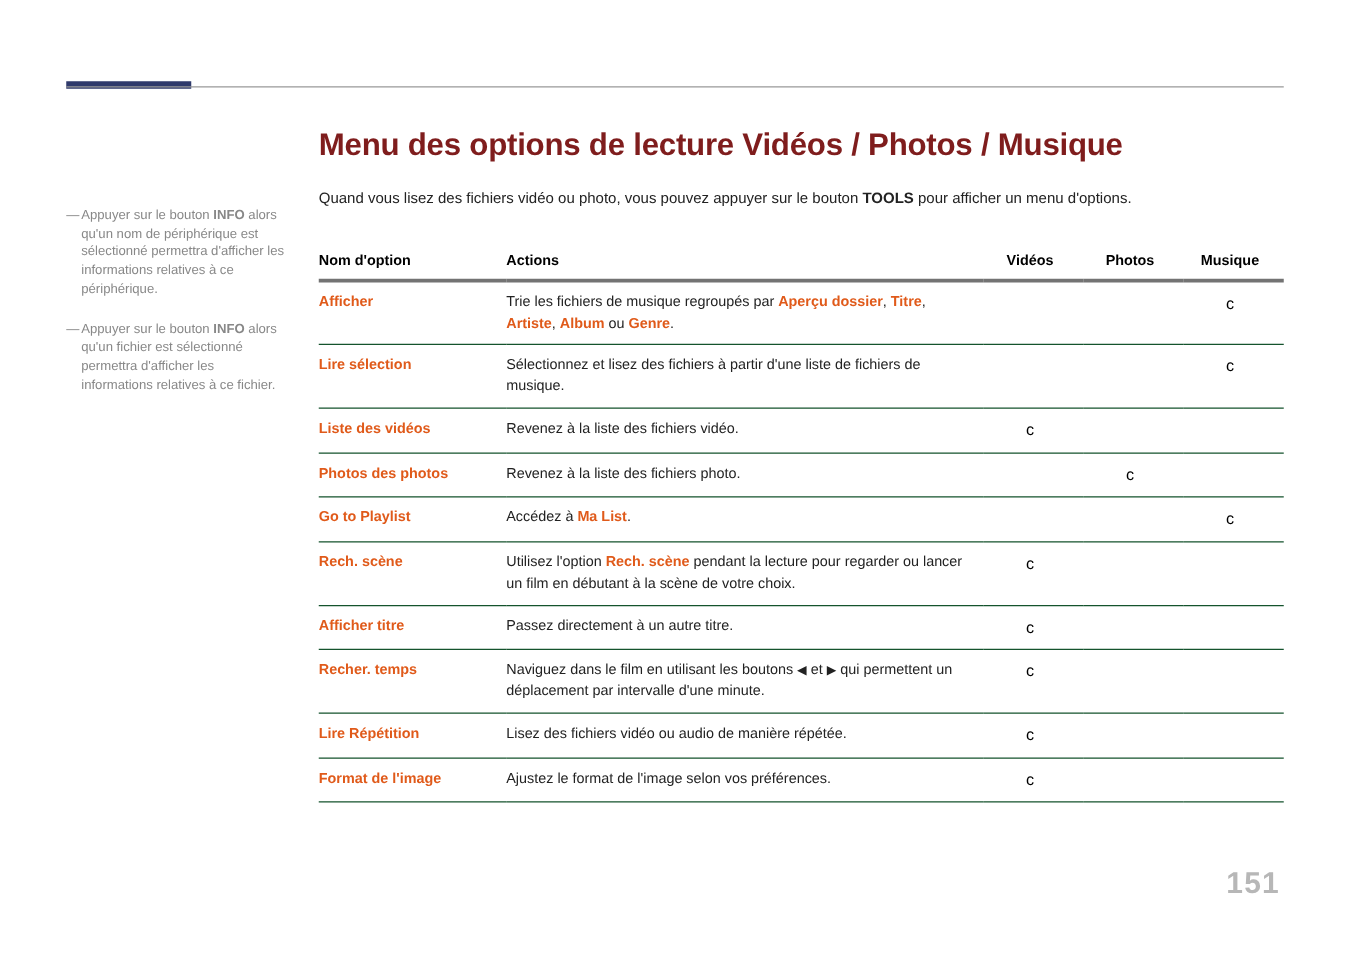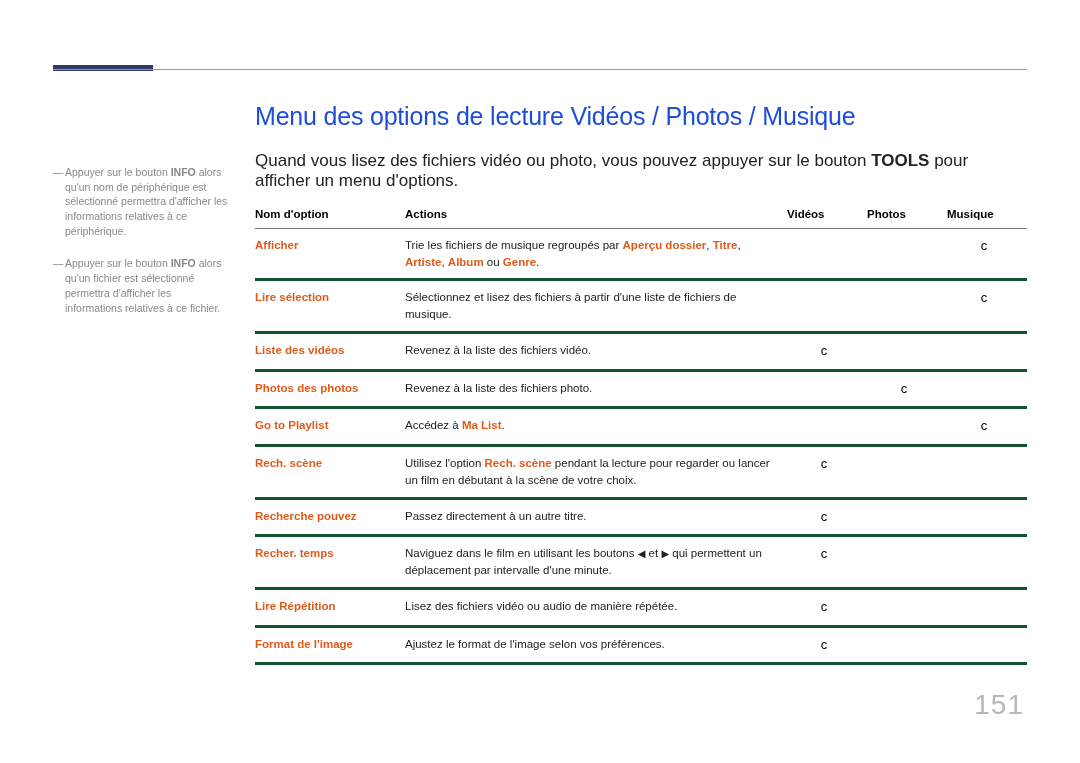--- a/index.html
+++ b/index.html
@@ -5,33 +5,33 @@
   * { margin: 0; padding: 0; box-sizing: border-box; }
   body { font-family: "Segoe UI", "Helvetica Neue", Arial, sans-serif; width: 1080px; height: 763px; background: #fff; color: #222; position: relative; }
   .accent-bar { position: absolute; left: 53px; top: 65px; width: 100px; height: 6px; background: #2f3a6b; }
   .top-rule { position: absolute; left: 53px; top: 69px; width: 974px; border-top: 1px solid #999; }
   .side-notes { position: absolute; left: 53px; top: 165px; width: 178px; font-size: 10.5px; color: #888; line-height: 1.4; }
   .side-notes .note { display: flex; margin-bottom: 18px; }
   .side-notes .dash { width: 12px; flex: 0 0 12px; }
   .side-notes .note .txt { flex: 1; }
   .side-notes b { font-weight: 600; }
   .main { position: absolute; left: 255px; top: 102px; width: 772px; }
-  h1 { color: #1d4ed8; font-weight: 400; font-size: 25px; margin-bottom: 20px; letter-spacing: -0.2px; }
-  .intro { font-size: 17px; color: #222; margin-bottom: 9px; }
+  h1 { color: #7f1d1d; font-weight: 700; font-size: 25px; margin-bottom: 20px; letter-spacing: -0.2px; }
+  .intro { font-size: 12px; color: #222; margin-bottom: 30px; }
   .intro b { font-weight: 700; }
   table { width: 100%; border-collapse: collapse; font-size: 11.5px; }
-  th { text-align: left; font-weight: 700; color: #000; padding: 8px 6px 8px 0; border-bottom: 1px solid #737373; vertical-align: top; }
-  th.check-col { width: 80px; }
+  th { text-align: left; font-weight: 700; color: #000; padding: 8px 6px 8px 0; border-bottom: 3px solid #737373; vertical-align: top; }
+  th.check-col { text-align: center; width: 80px; }
   th.name-col { width: 150px; }
-  td { padding: 8px 6px 8px 0; border-bottom: 3px solid #14532d; vertical-align: top; line-height: 1.45; }
+  td { padding: 8px 6px 8px 0; border-bottom: 1px solid #14532d; vertical-align: top; line-height: 1.45; }
   td.name { color: #e05a1a; font-weight: 600; }
   td.check { text-align: center; color: #000; font-size: 13px; }
   .hl { color: #e05a1a; font-weight: 600; }
   .nav-glyph { display: inline-block; font-size: 10px; vertical-align: baseline; }
-  .page-num { position: absolute; right: 56px; bottom: 42px; font-size: 28px; color: #b7b7b7; font-weight: 400; letter-spacing: 1px; }
+  .page-num { position: absolute; right: 56px; bottom: 42px; font-size: 24px; color: #b7b7b7; font-weight: 700; letter-spacing: 1px; }
 </style>
 </head>
 <body>
 
 <div class="accent-bar"></div>
 <div class="top-rule"></div>
 
 <div class="side-notes">
     <div class="note">
       <div class="dash">―</div>
@@ -95,21 +95,21 @@
           <td class="check">c</td>
         </tr>
         <tr>
           <td class="name">Rech. scène</td>
           <td>Utilisez l'option <span class="hl">Rech. scène</span> pendant la lecture pour regarder ou lancer un film en débutant à la scène de votre choix.</td>
           <td class="check">c</td>
           <td class="check"></td>
           <td class="check"></td>
         </tr>
         <tr>
-          <td class="name">Recherche pouvez</td>
+          <td class="name">Afficher titre</td>
           <td>Passez directement à un autre titre.</td>
           <td class="check">c</td>
           <td class="check"></td>
           <td class="check"></td>
         </tr>
         <tr>
           <td class="name">Recher. temps</td>
           <td>Naviguez dans le film en utilisant les boutons <span class="nav-glyph">◀</span> et <span class="nav-glyph">▶</span> qui permettent un déplacement par intervalle d'une minute.</td>
           <td class="check">c</td>
           <td class="check"></td>

